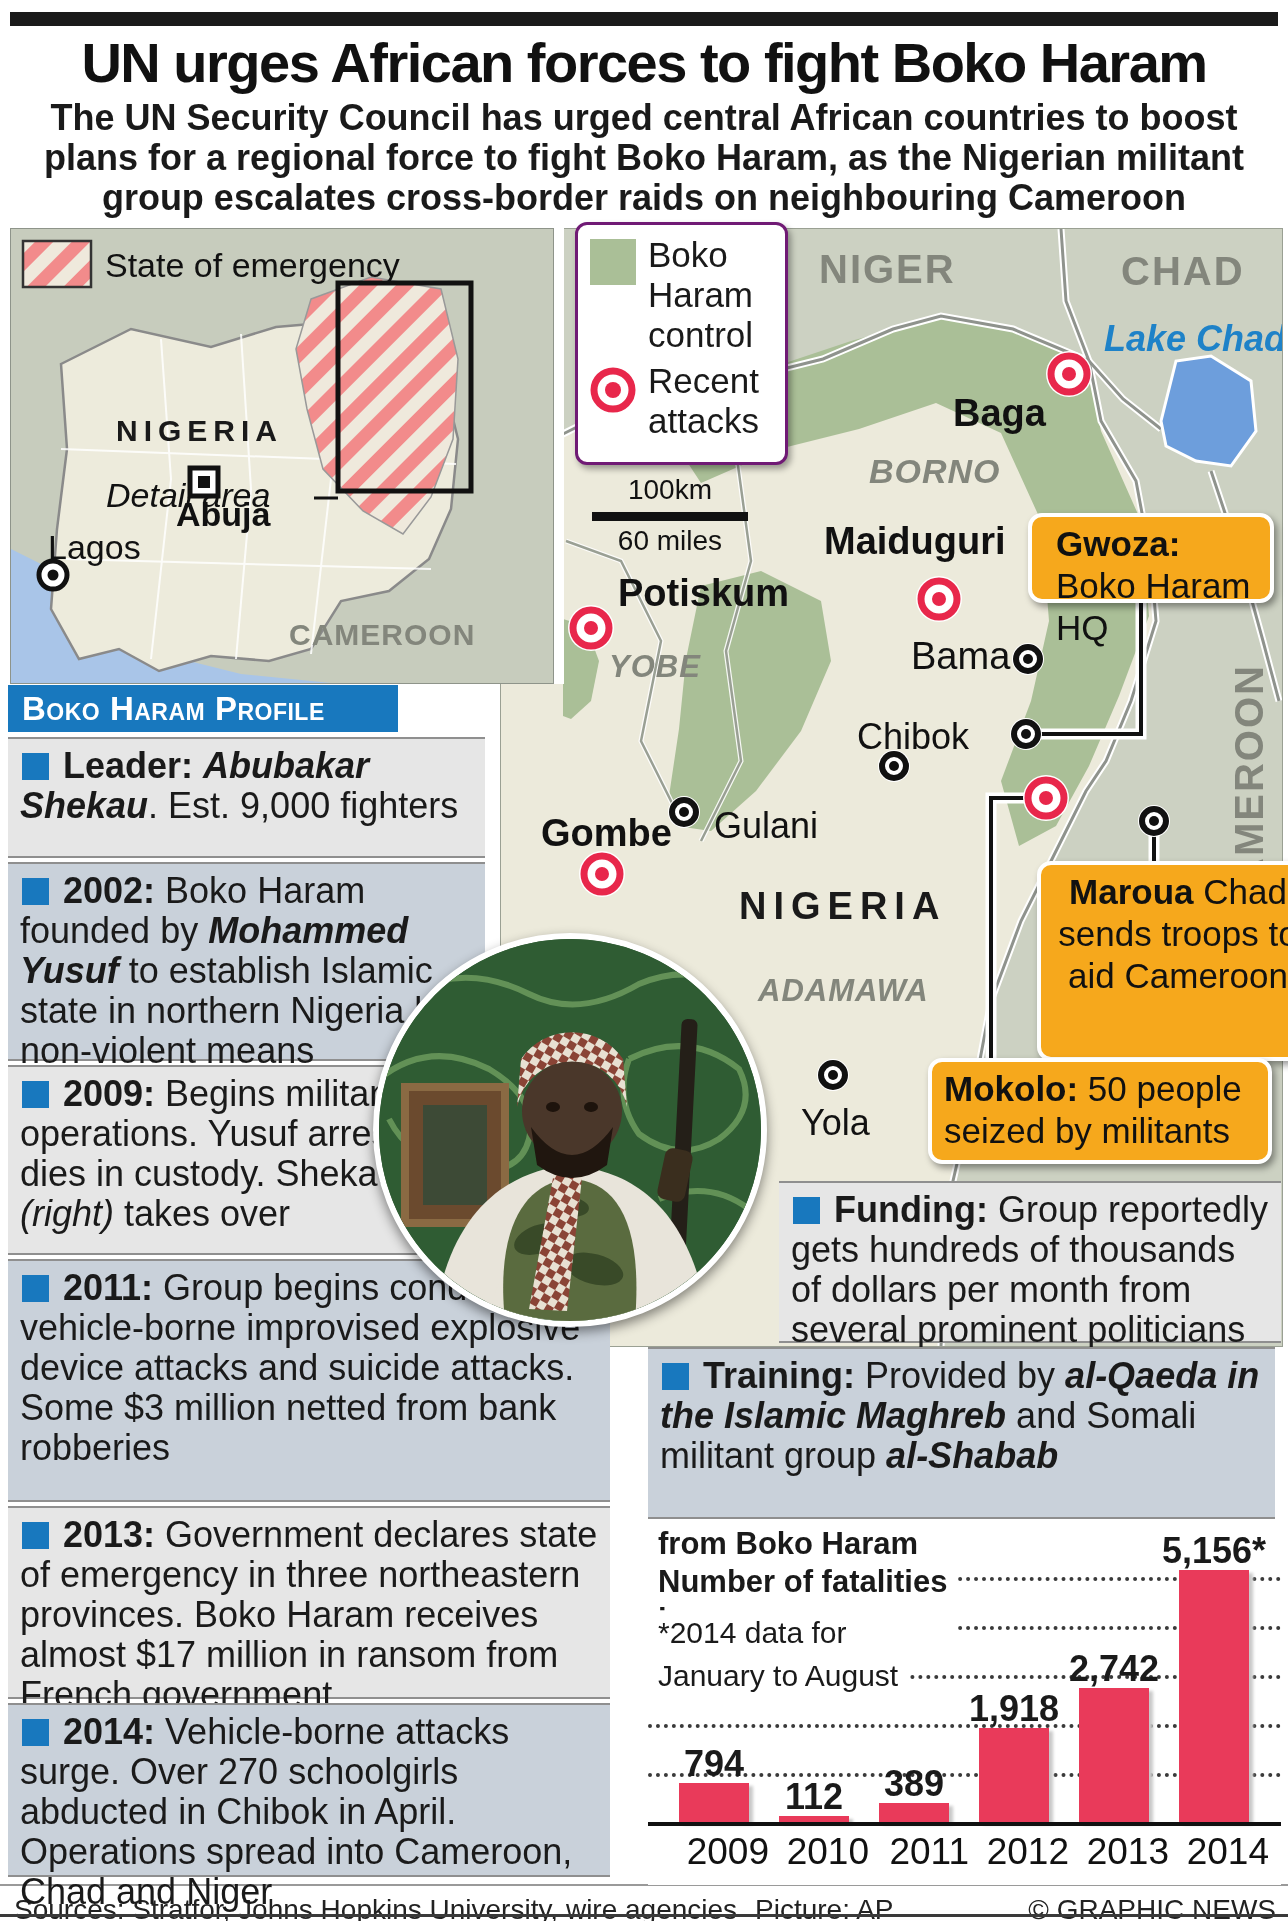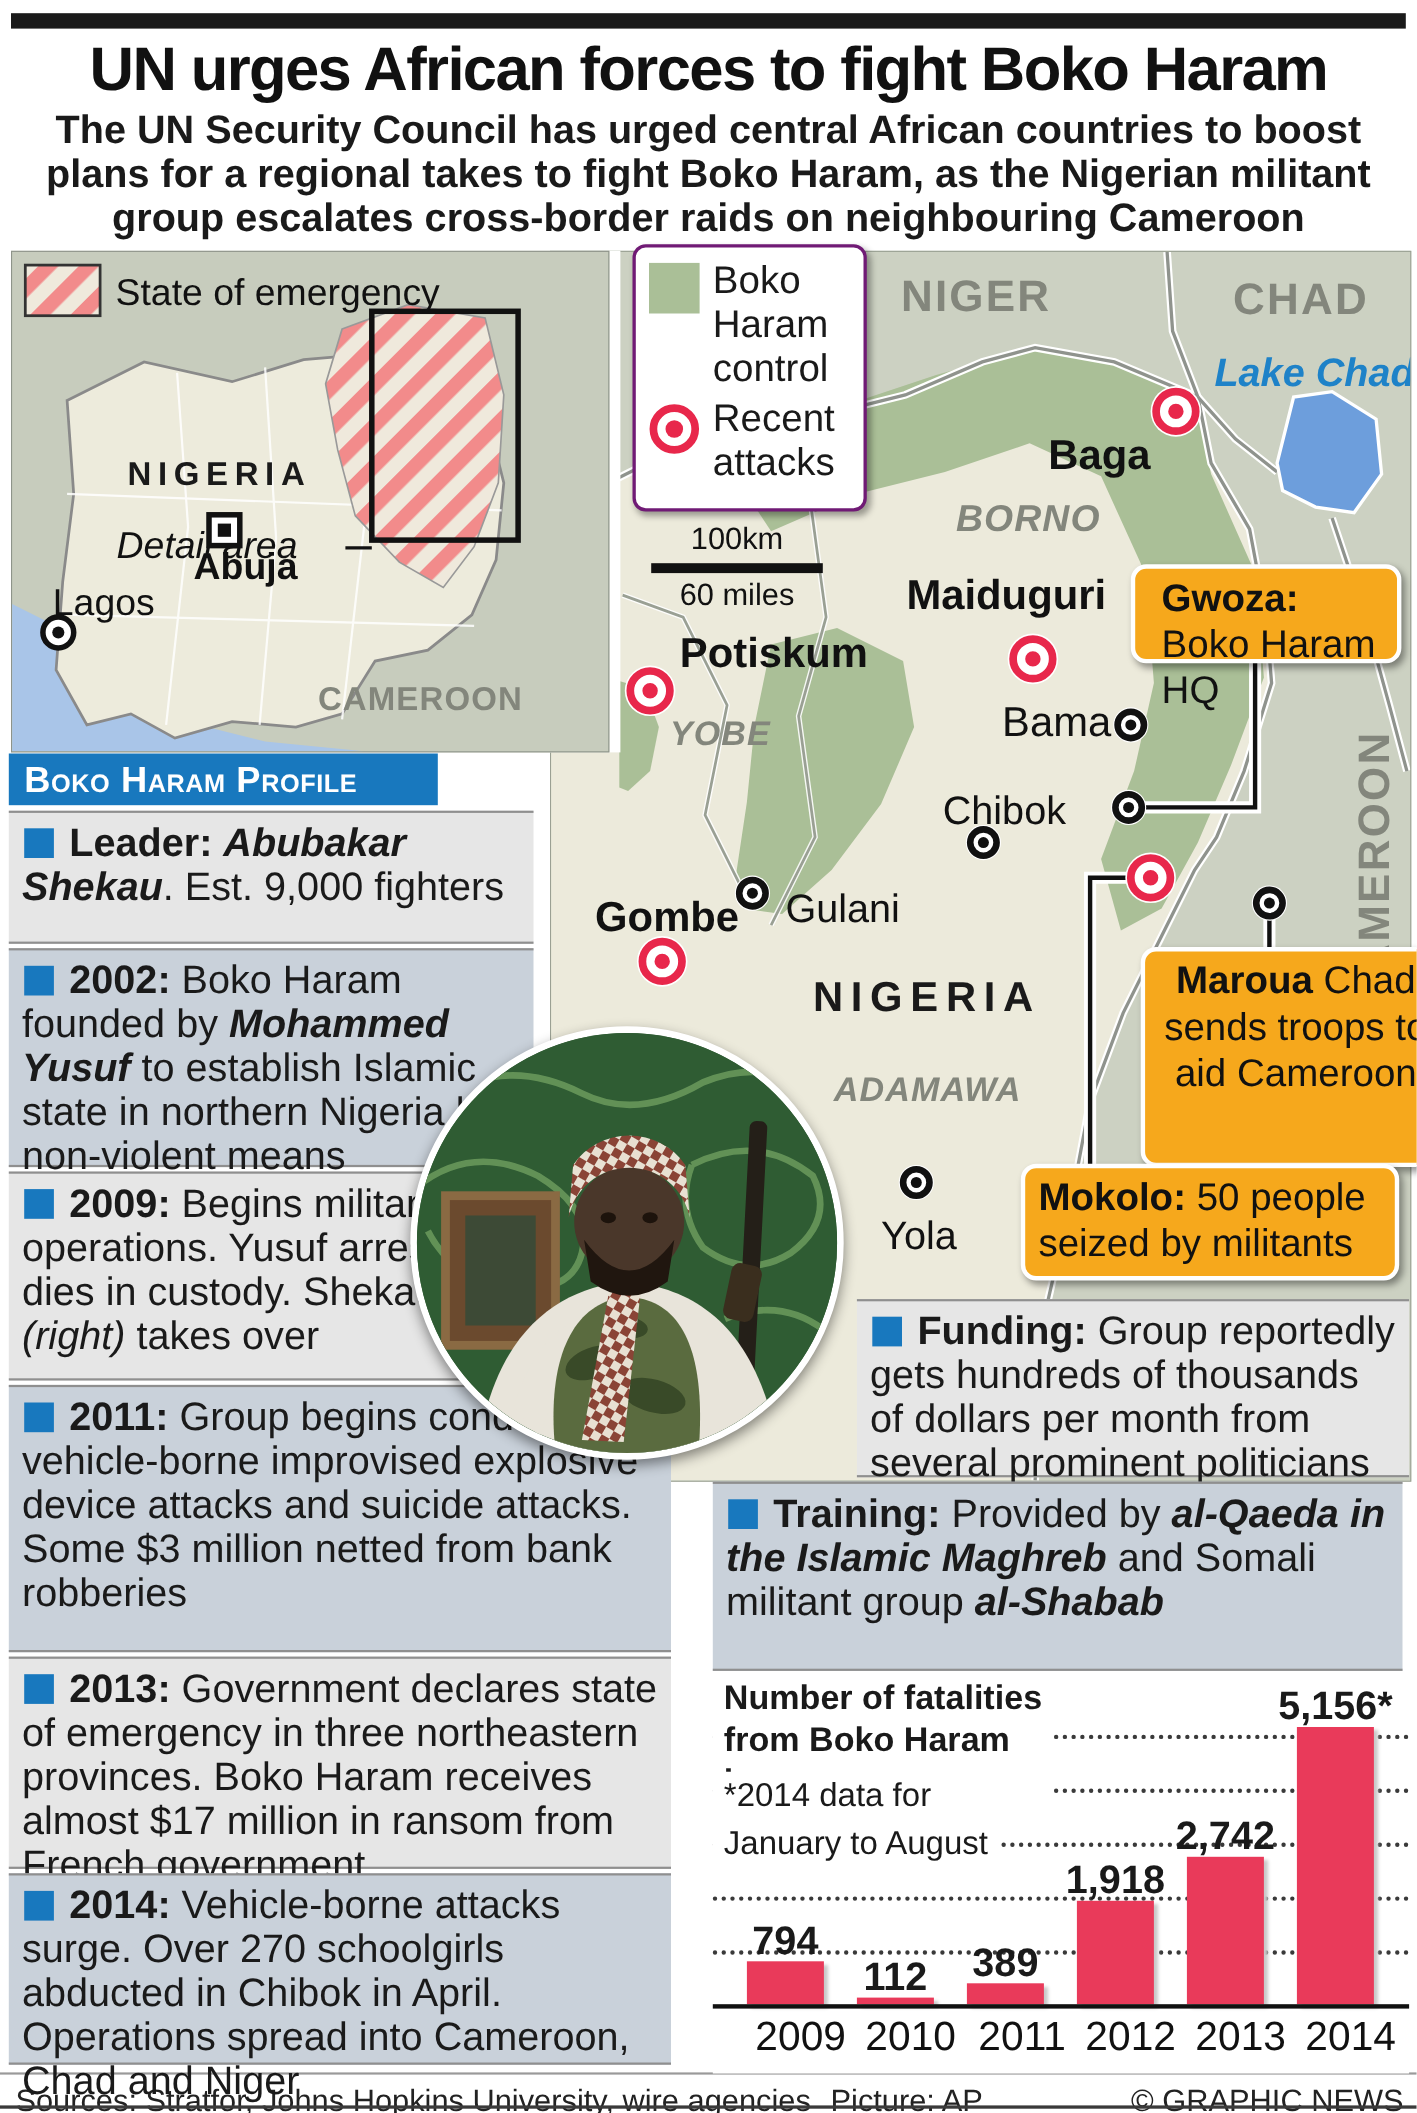--- a/index.html
+++ b/index.html
@@ -79,21 +79,21 @@
 </style>
 </head>
 <body>
 
 <div id="canvas">
 
   <div class="abs" id="topbar"></div>
   <div class="abs" id="headline">UN urges African forces to fight Boko Haram</div>
   <div class="abs" id="subtitle">
     <div>The UN Security Council has urged central African countries to boost</div>
-    <div>plans for a regional takes to fight Boko Haram, as the Nigerian militant</div>
+    <div>plans for a regional force to fight Boko Haram, as the Nigerian militant</div>
     <div>group escalates cross-border raids on neighbouring Cameroon</div>
   </div>
 
   <div class="abs" id="mainmap">
     <svg width="781" height="1117" viewBox="0 0 781 1117">
       <defs>
         <g id="redTarget">
           <circle r="23" fill="#fff"></circle>
           <circle r="18" fill="none" stroke="#e8274b" stroke-width="7"></circle>
           <circle r="8" fill="#e8274b"></circle>
@@ -301,22 +301,22 @@
     </svg>
   </div>
 
   <div class="abs" id="chart">
     <div class="gline" style="top:54px;"></div>
     <div class="gline" style="top:103px;"></div>
     <div class="gline" style="top:152px;"></div>
     <div class="gline" style="top:201px;"></div>
     <div class="gline" style="top:250px;"></div>
     <div id="chart-title">
+      <div>from Boko Haram</div>
       <div>Number of fatalities</div>
-      <div>from Boko Haram</div>
       <div>insurgency</div>
     </div>
     <div id="chart-note">
       <div>*2014 data for</div>
       <div>January to August</div>
     </div>
     <div id="baseline"></div>
     <div id="bars">
         <div class="bar" style="left: 31px; top: 260px; height: 39px;"></div>
         <div class="vlab" style="left: -4px; top: 220px;">794</div>

